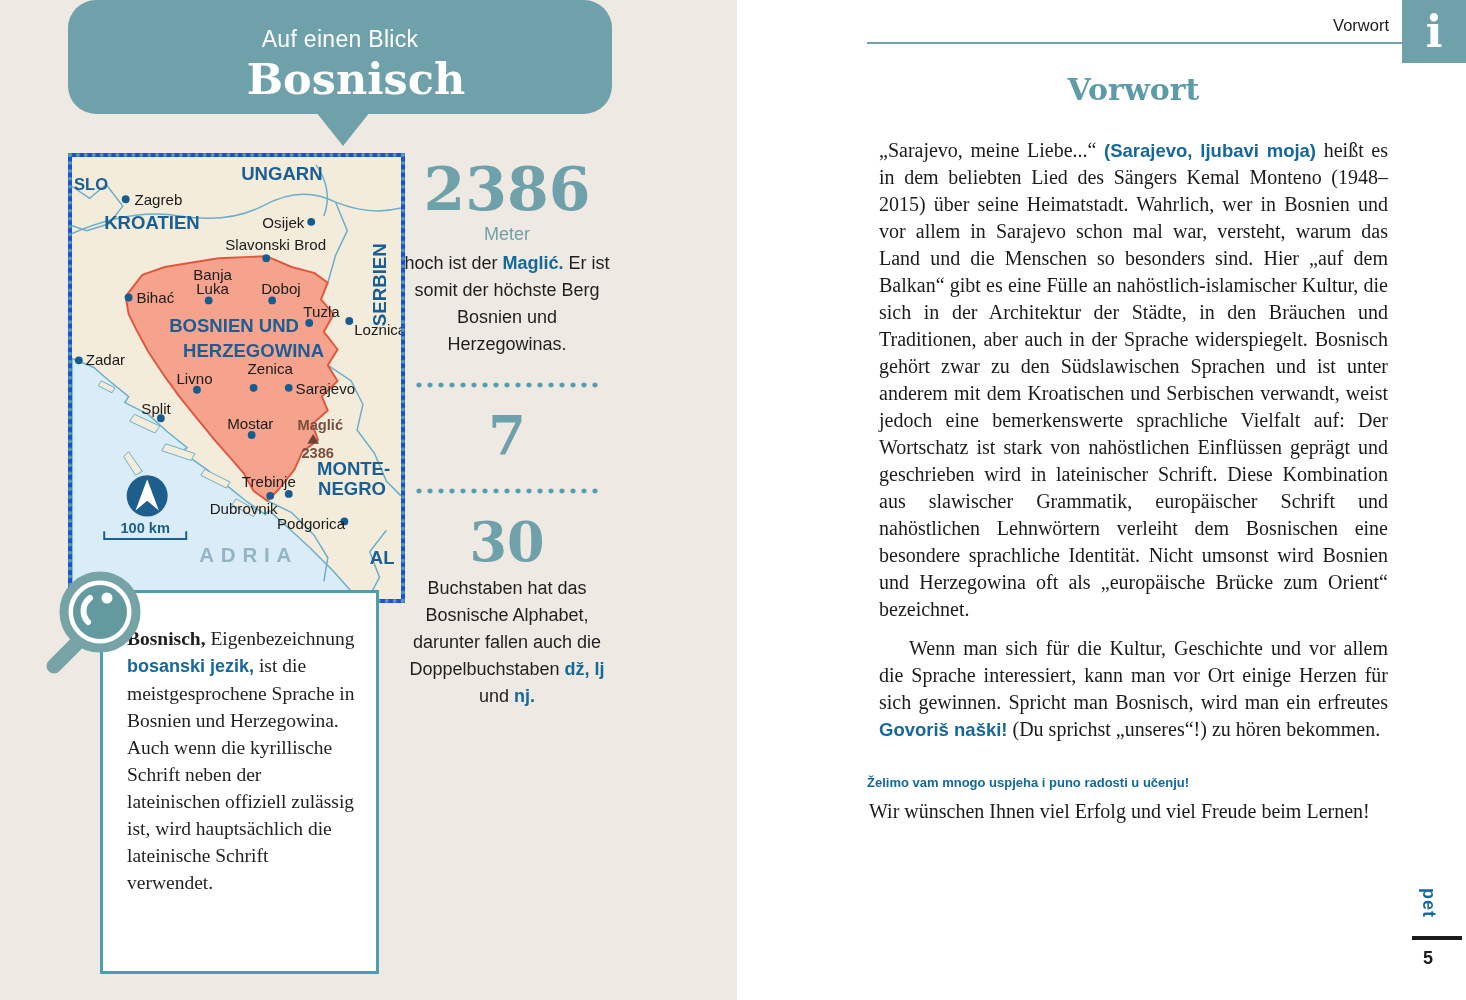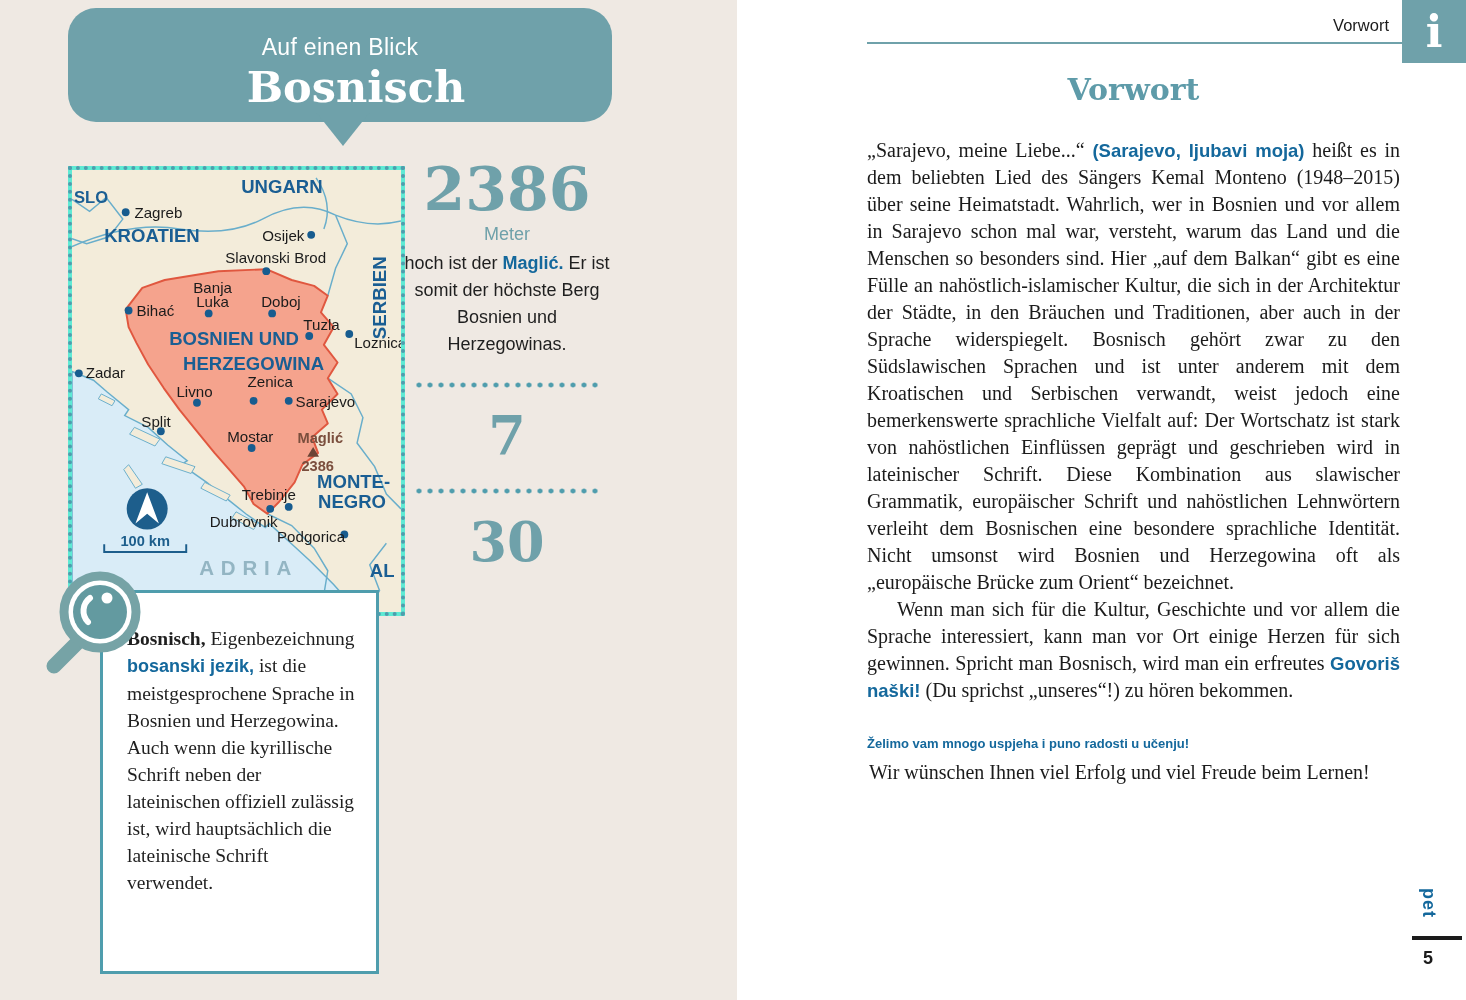--- a/index.html
+++ b/index.html
@@ -2,29 +2,29 @@
 <html><head>
 <meta charset="utf-8">
 <style>
   html,body{margin:0;padding:0;}
   body{width:1466px;height:1000px;position:relative;overflow:hidden;
        font-family:"Liberation Sans",sans-serif;background:#fff;}
 
   
   .left-page{position:absolute;left:0;top:0;width:737px;height:1000px;background:#EFE9E3;}
 
-  .bubble{position:absolute;left:68px;top:8px;width:544px;height:114px;background:#6FA1AA;
+  .bubble{position:absolute;left:68px;top:0;width:544px;height:114px;background:#6FA1AA;
           border-radius:28px;text-align:center;color:#fff;}
   .bubble-pointer{position:absolute;left:316px;top:112px;width:54px;height:34px;background:#6FA1AA;
           clip-path:polygon(0 0,100% 0,50% 100%);}
   .bubble-kicker{margin-top:26px;font-size:23px;letter-spacing:.3px;}
   .bubble-title{font-family:"DejaVu Serif",serif;font-weight:bold;font-size:43px;line-height:48px;margin-top:2px;padding-left:32px;}
 
-  .map{position:absolute;left:68px;top:166px;width:337px;height:450px;
-       border:4px dotted #4F9DAD;box-sizing:border-box;background:#5eead4;}
+  .map{position:absolute;left:68px;top:153px;width:337px;height:450px;
+       border:4px dotted #4F9DAD;box-sizing:border-box;background:#1d4ed8;}
   .map svg{display:block;width:100%;height:100%;}
   .m-country{font-family:"Liberation Sans",sans-serif;font-weight:bold;font-size:19px;fill:#1A5E93;}
   .m-country-sm{font-family:"Liberation Sans",sans-serif;font-weight:bold;font-size:17px;fill:#1A5E93;}
   .m-city{font-family:"Liberation Sans",sans-serif;font-size:15.5px;fill:#1b1b1b;}
   .m-peak{font-family:"Liberation Sans",sans-serif;font-weight:bold;font-size:15px;fill:#7A4E3D;}
   .m-sea-label{font-family:"Liberation Sans",sans-serif;font-weight:bold;font-size:21px;fill:#93B5C3;letter-spacing:7px;}
   .m-scale{font-family:"Liberation Sans",sans-serif;font-weight:bold;font-size:15px;fill:#1D5E8C;}
 
   .stats{position:absolute;left:400px;top:158px;width:214px;text-align:center;color:#1f1f1f;}
   .stat-number{font-family:"DejaVu Serif",serif;font-weight:bold;color:#6FA1AA;font-size:60px;line-height:62px;}
@@ -46,21 +46,21 @@
   .right-page{position:absolute;left:737px;top:0;width:729px;height:1000px;background:#fff;}
   .rp-header-label{position:absolute;left:130px;top:16px;width:522px;text-align:right;
                    font-size:16.5px;color:#1b1b1b;}
   .rp-rule{position:absolute;left:130px;top:42px;width:535px;height:2px;background:#6FA1AA;}
   .rp-tab{position:absolute;left:665px;top:0;width:64px;height:63px;background:#6FA1AA;
           color:#fff;font-family:"DejaVu Serif",serif;font-weight:bold;font-size:44px;
           display:flex;align-items:center;justify-content:center;}
   .rp-content{position:absolute;left:130px;top:72px;width:533px;}
   .rp-title{text-align:center;font-family:"DejaVu Serif",serif;font-weight:bold;font-size:30px;
             color:#5E9BA9;margin:0 0 30px 0;}
-  .para{margin:0;text-align:justify;font-family:"Liberation Serif",serif;font-size:20px;
+  .para{margin:12px;text-align:justify;font-family:"Liberation Serif",serif;font-size:20px;
         line-height:27px;color:#1b1b1b;}
   .para.indent{text-indent:30px;}
   .inline-blue{font-family:"Liberation Sans",sans-serif;font-weight:bold;color:#14689C;font-size:18.5px;}
   .wish-blue{margin:26px 0 0 0;font-family:"Liberation Sans",sans-serif;font-weight:bold;
              color:#14689C;font-size:13px;line-height:27px;text-align:left;}
   .wish-plain{margin:2px;font-family:"Liberation Serif",serif;font-size:20px;line-height:27px;color:#1b1b1b;}
   .authors{margin:32px 0 0 0;text-align:right;font-family:"DejaVu Serif",serif;font-weight:bold;
            font-size:19px;color:#6FA1AA;}
   .rp-word-vert{position:absolute;left:681px;top:888px;writing-mode:vertical-rl;
                 font-weight:bold;font-size:18px;color:#14689C;letter-spacing:1px;}
@@ -170,20 +170,21 @@
   </div>
 
   <div class="stats">
     <div class="stat-number">2386</div>
     <div class="stat-unit">Meter</div>
     <div class="stat-text"><span>hoch ist der </span><span class="accent">Maglić.</span><span> Er ist somit der höchste Berg Bosnien und Herzegowinas.</span></div>
     <div class="dots"></div>
     <div class="stat-number small">7</div>
     <div class="dots"></div>
     <div class="stat-number small">30</div>
+    <div class="stat-text"><span>Buchstaben hat das Bosnische Alphabet, darunter fallen auch die Doppelbuchstaben </span><span class="accent">dž, lj</span><span> und </span><span class="accent">nj.</span></div>
   </div>
 
   <div class="info-box">
     <b>Bosnisch,</b><span> Eigenbezeichnung </span><span class="accent">bosanski jezik,</span><span> ist die meistgesprochene Sprache in Bosnien und Herzegowina. Auch wenn die kyrillische Schrift neben der lateinischen offiziell zulässig ist, wird hauptsächlich die lateinische Schrift verwendet.</span>
   </div>
 
   <svg class="magnifier" viewBox="0 0 116 116">
     <line x1="34" y1="82" x2="10" y2="106" stroke="#76A3A6" stroke-width="15" stroke-linecap="round"></line>
     <circle cx="56" cy="52" r="36" fill="#ffffff" stroke="#76A3A6" stroke-width="9"></circle>
     <circle cx="56" cy="52" r="27" fill="#639AA0"></circle>

